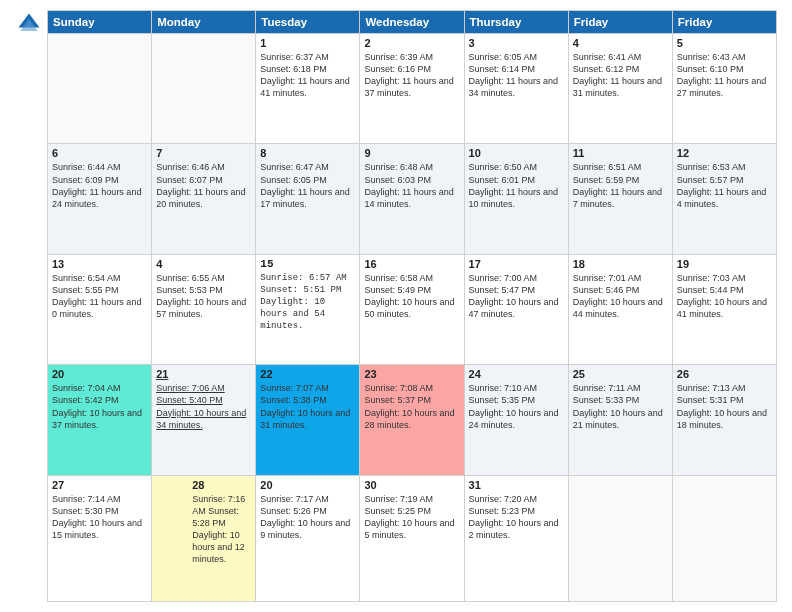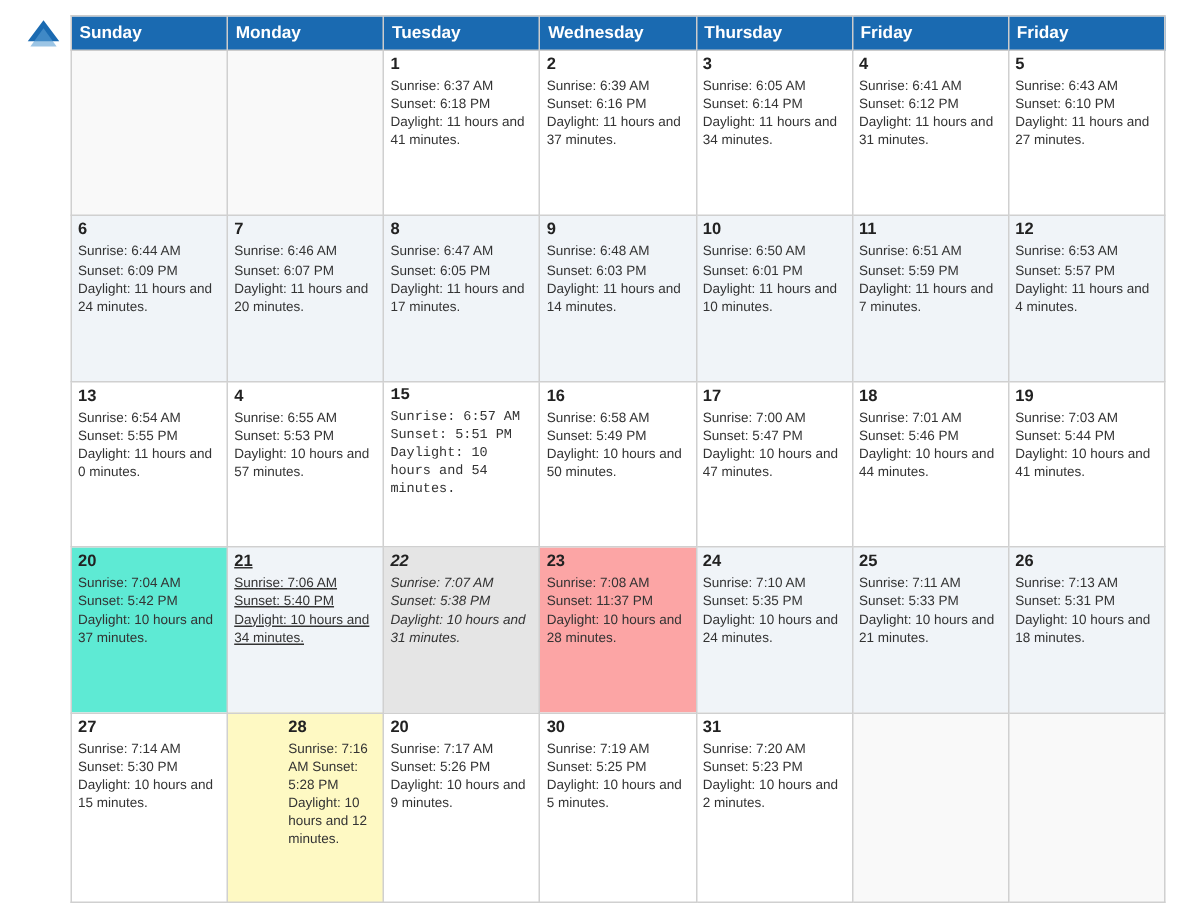--- a/index.html
+++ b/index.html
@@ -264,30 +264,30 @@
             <div class="day-info">Sunrise: 7:04 AM
 Sunset: 5:42 PM
 Daylight: 10 hours and 37 minutes.</div>
           </td>
           <td style="background-color: rgb(240, 244, 248); text-decoration: underline;">
             <span class="day-number">21</span>
             <div class="day-info">Sunrise: 7:06 AM
 Sunset: 5:40 PM
 Daylight: 10 hours and 34 minutes.</div>
           </td>
-          <td style="background-color: #e5e5e5; font-style: italic;">
+          <td style="background-color: #0ea5e9;">
             <span class="day-number">22</span>
             <div class="day-info">Sunrise: 7:07 AM
 Sunset: 5:38 PM
 Daylight: 10 hours and 31 minutes.</div>
           </td>
           <td style="background-color: #fca5a5;">
             <span class="day-number">23</span>
             <div class="day-info">Sunrise: 7:08 AM
-Sunset: 11:37 PM
+Sunset: 5:37 PM
 Daylight: 10 hours and 28 minutes.</div>
           </td>
           <td style="background-color: rgb(240, 244, 248);">
             <span class="day-number">24</span>
             <div class="day-info">Sunrise: 7:10 AM
 Sunset: 5:35 PM
 Daylight: 10 hours and 24 minutes.</div>
           </td>
           <td style="background-color: rgb(240, 244, 248);">
             <span class="day-number">25</span>

